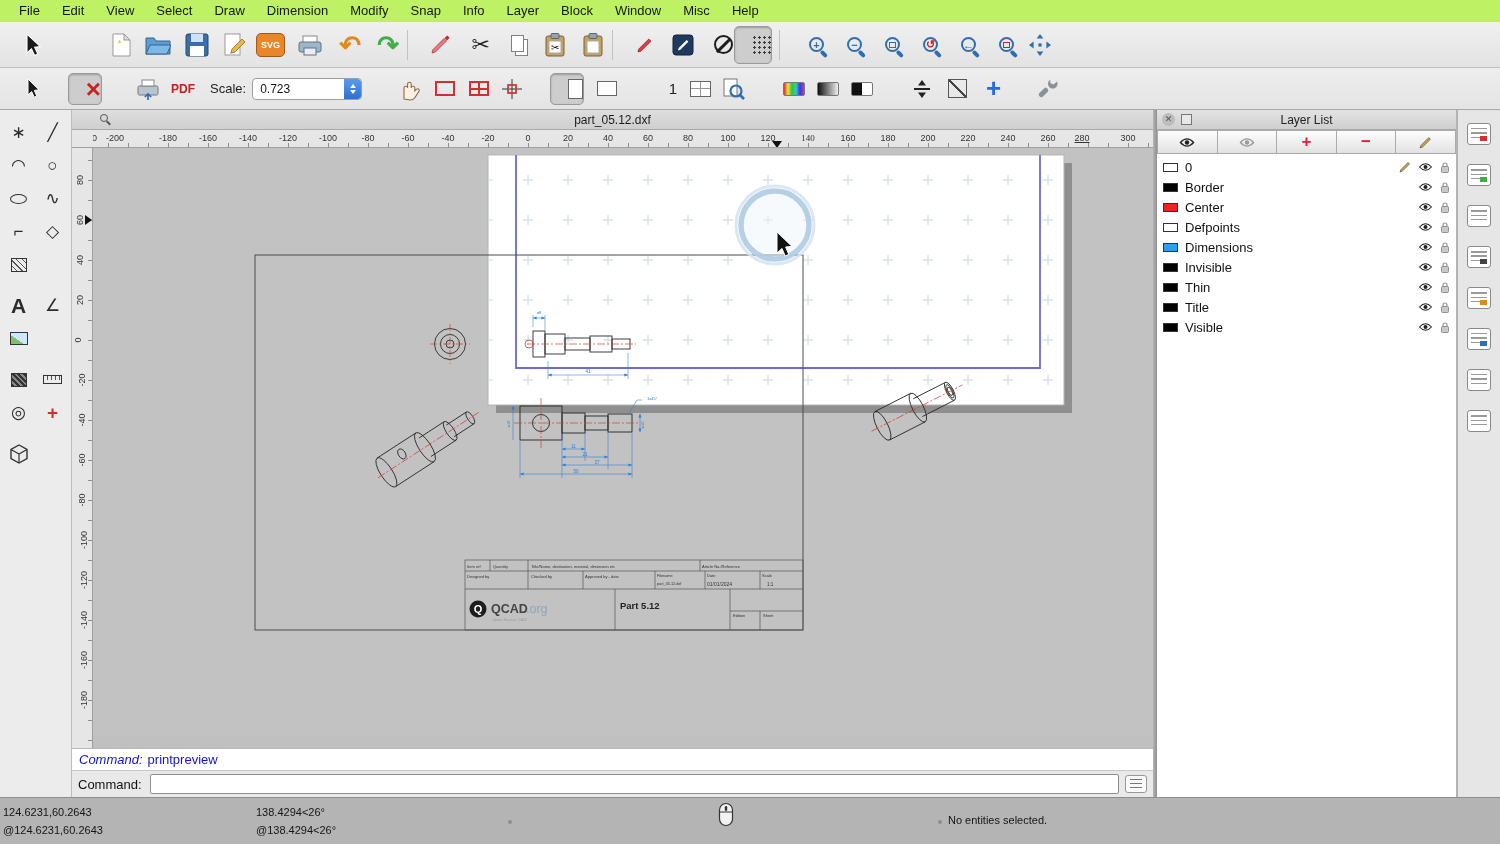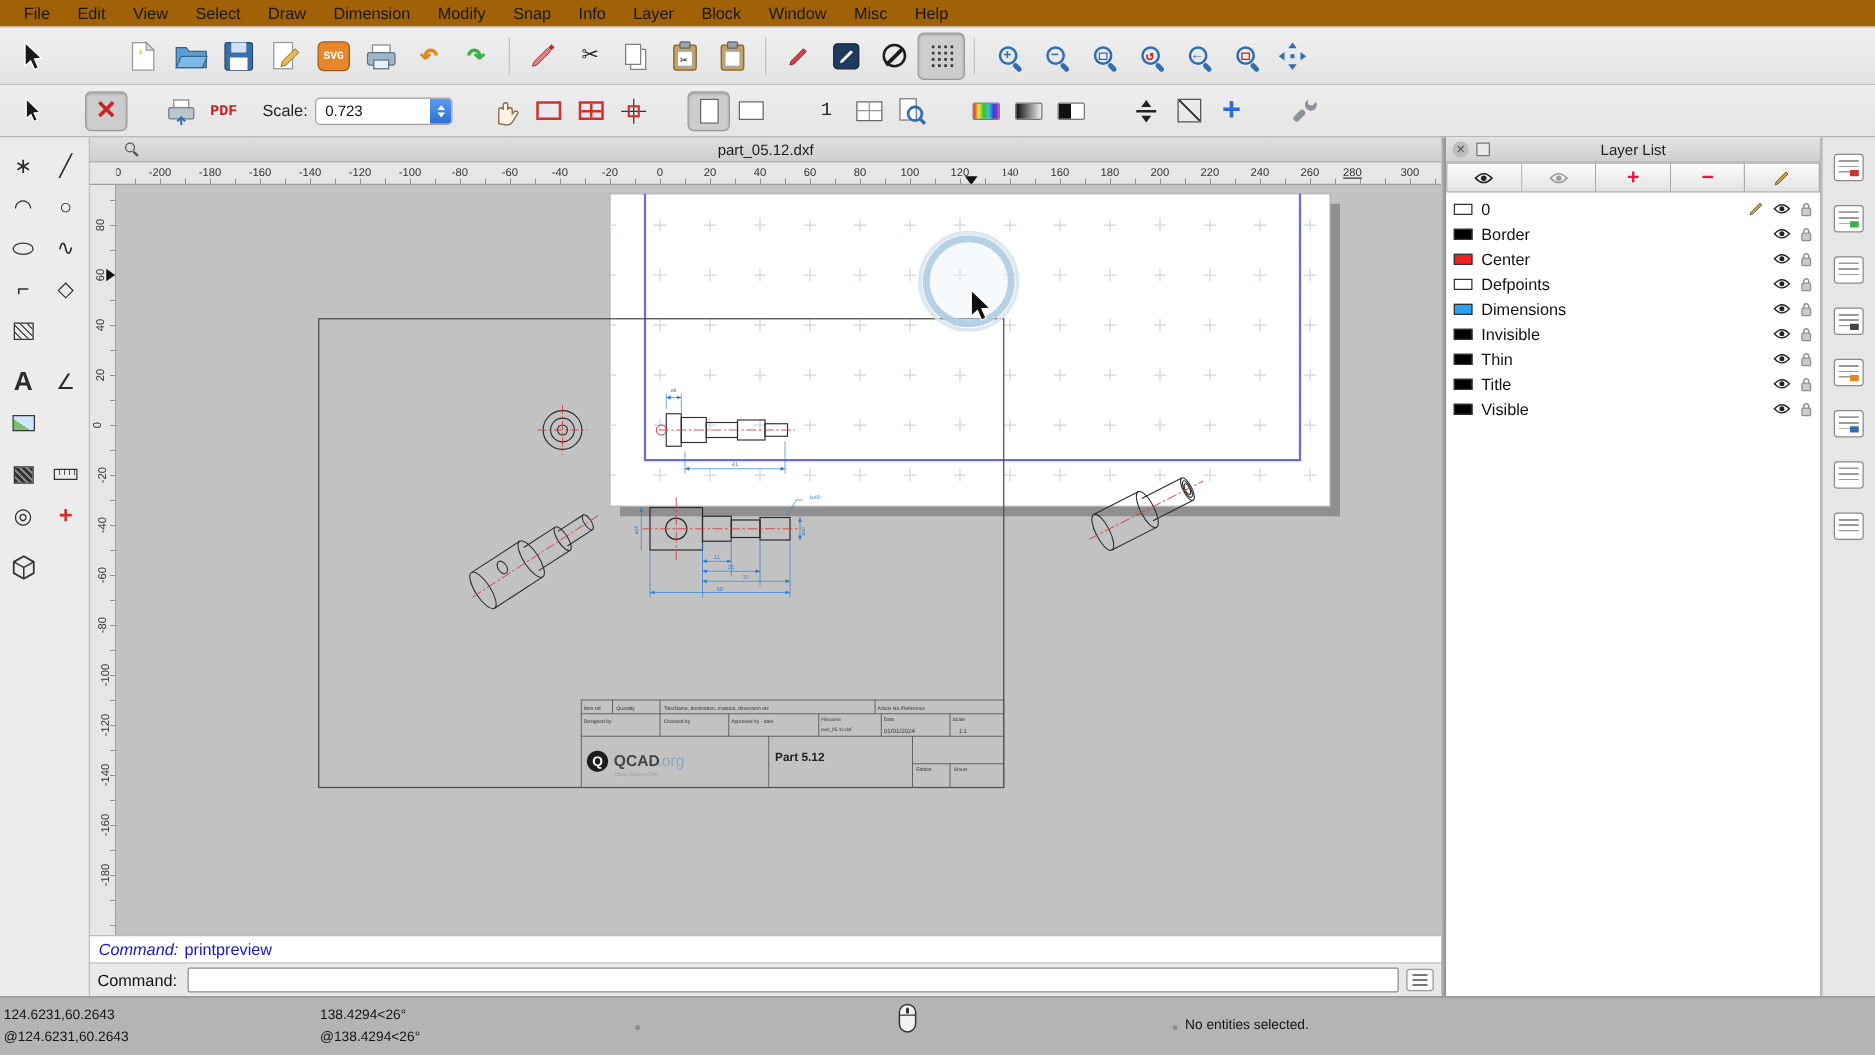--- a/index.html
+++ b/index.html
@@ -1,26 +1,26 @@
 <!DOCTYPE html>
 <html><head>
 <meta charset="utf-8">
 <style>
   * { margin:0; padding:0; box-sizing:border-box; }
   html,body { width:1500px; height:844px; overflow:hidden; font-family:"Liberation Sans", sans-serif; background:#e8e8e8; }
   #app { position:relative; width:1500px; height:844px; }
 
   
-  .menubar { height:22px; background:#a16207; border-bottom:1px solid #cfcfcf; display:flex; align-items:center; padding-left:8px; }
+  .menubar { height:22px; background:#bef264; border-bottom:1px solid #cfcfcf; display:flex; align-items:center; padding-left:8px; }
   .menu-item { font-size:13px; color:#161616; padding:0 11px; line-height:21px; cursor:default; }
 
   
   .toolbar { height:46px; background:linear-gradient(#f0f0f0,#e3e3e3); border-bottom:1px solid #bdbdbd; display:flex; align-items:center; padding:0 6px; }
   .toolbar2 { height:42px; background:linear-gradient(#eeeeee,#e4e4e4); border-bottom:1px solid #a8a8a8; display:flex; align-items:center; padding:0 8px; }
-  .tbtn { width:38px; height:38px; display:flex; align-items:center; justify-content:center; border:1px solid transparent; border-radius:5px; flex:none;font-family:Liberation Mono, monospace; }
+  .tbtn { width:38px; height:38px; display:flex; align-items:center; justify-content:flex-end; border:1px solid transparent; border-radius:5px; flex:none; }
   .tbtn2 { width:34px; height:32px; }
   .tbtn.pressed { background:#cdcdcd; border-color:#9a9a9a; box-shadow:inset 0 1px 2px rgba(0,0,0,.25); }
   .sep { width:1px; height:30px; background:#c2c2c2; margin:0 7px; flex:none; }
   .gap { width:26px; flex:none; }
   .glyph { font-size:22px; line-height:1; }
   .g-orange { color:#e08a1e; font-weight:bold; font-size:26px; }
   .g-green { color:#3fae49; font-weight:bold; font-size:26px; }
   .g-dark { color:#222; }
   .g-red { color:#cc2222; font-weight:bold; }
   .mag { width:15px; height:15px; border:2.5px solid #2f6fb0; border-radius:50%; position:relative; display:flex; align-items:center; justify-content:center; font-size:11px; font-weight:bold; color:#2f6fb0; }
@@ -477,21 +477,21 @@
     <div class="centercol">
       <div class="tabbar">
         <span class="mag-mini"></span>
         <span class="title">part_05.12.dxf</span>
       </div>
 
       <div class="hruler">
         <div class="hruler-inner">
           <span class="hmarker" style="left:684px"></span>
         <span class="htick" style="left: -5px;">-220</span>
-            <span class="htick" style="left: 35px;">-200</span>
+            <span class="htick" style="left: 22px;">-200</span>
             <span class="htick" style="left: 75px;">-180</span>
             <span class="htick" style="left: 115px;">-160</span>
             <span class="htick" style="left: 155px;">-140</span>
             <span class="htick" style="left: 195px;">-120</span>
             <span class="htick" style="left: 235px;">-100</span>
             <span class="htick" style="left: 275px;">-80</span>
             <span class="htick" style="left: 315px;">-60</span>
             <span class="htick" style="left: 355px;">-40</span>
             <span class="htick" style="left: 395px;">-20</span>
             <span class="htick" style="left: 435px;">0</span>

